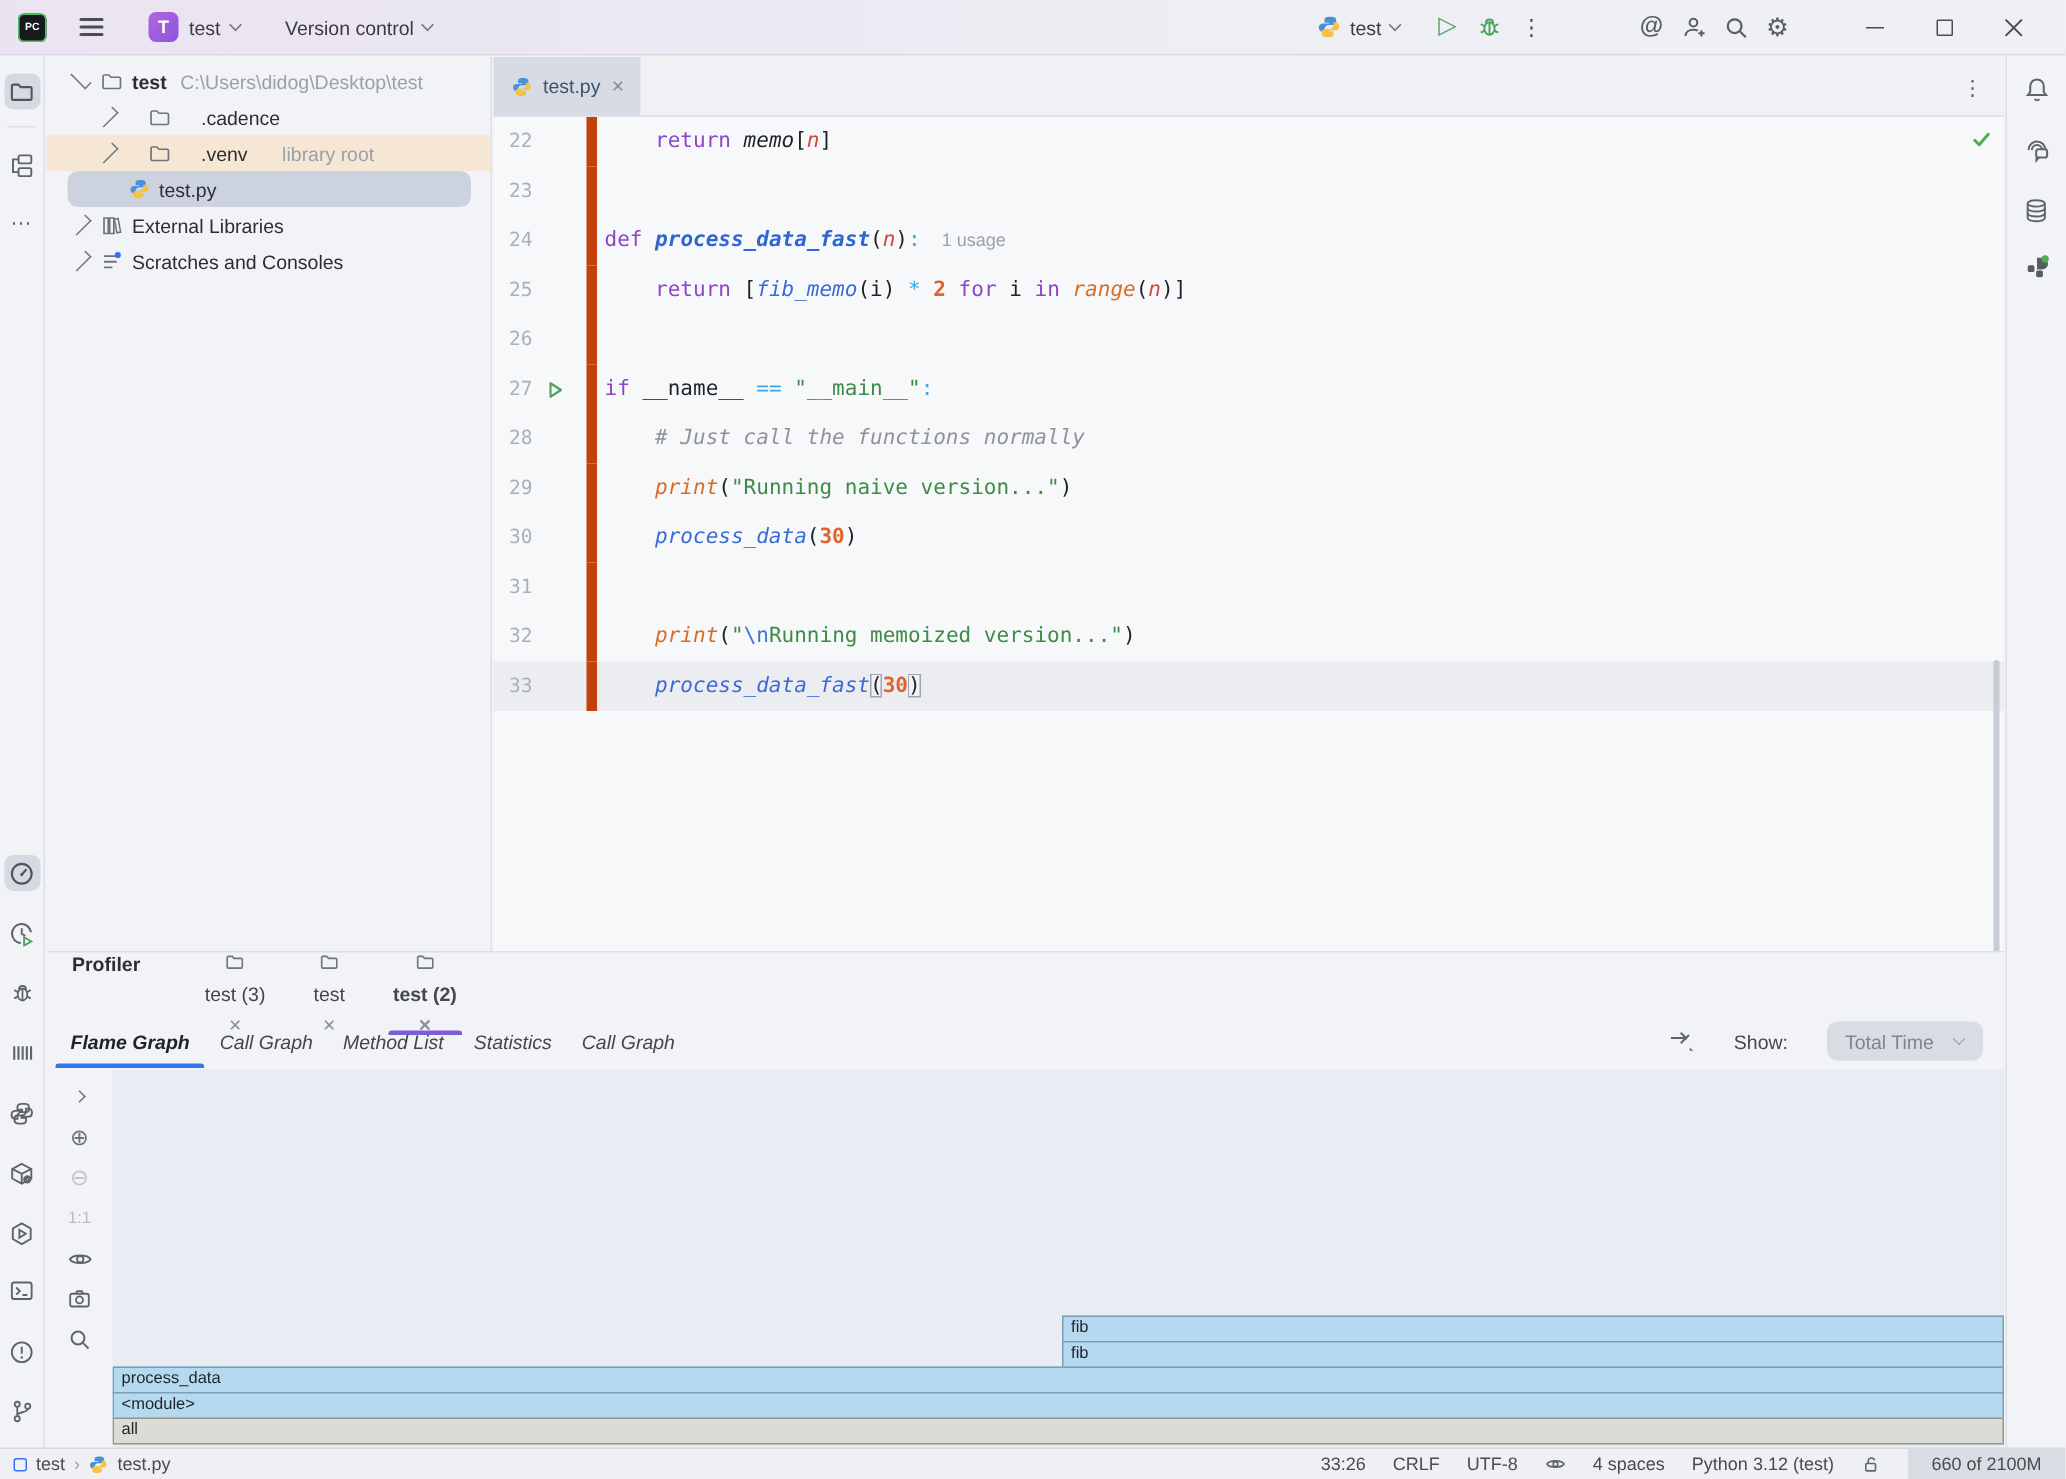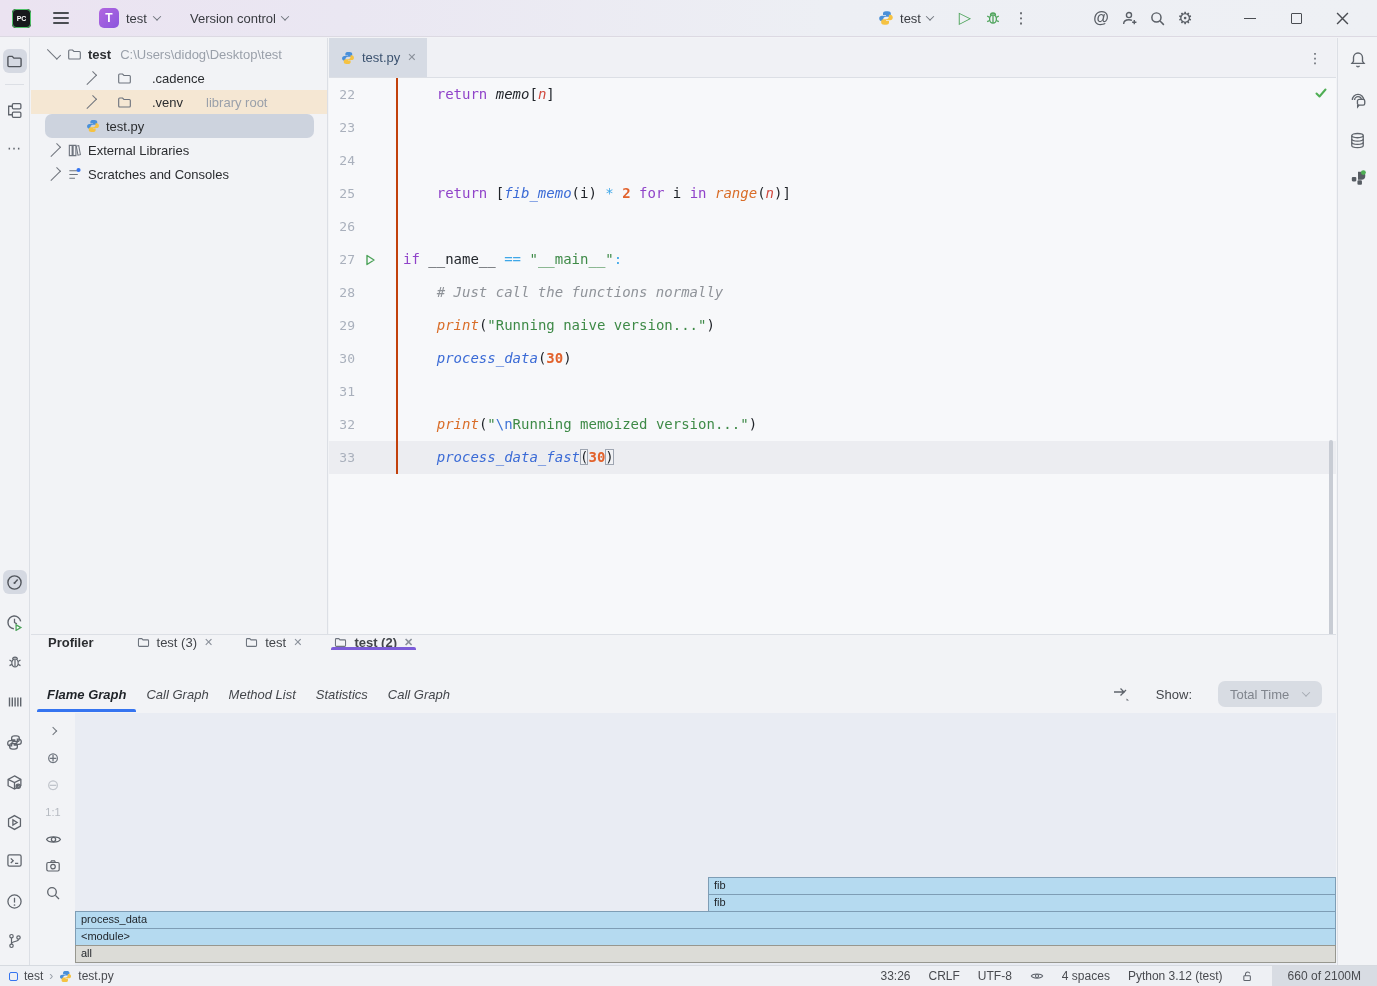--- a/index.html
+++ b/index.html
@@ -47,56 +47,56 @@
   .rail-divider { position:absolute; left:5px; right:5px; height:1px; background:#dcdfe5; }
   .more-h { font-size:14px; color:#5f646c; letter-spacing:1px; }
 
   
   .project-panel { position:absolute; left:31px; top:0; width:297px; height:596px; background:#f2f3f6; border-right:1px solid #dcdfe5; }
   .pp-header { height:40px; display:flex; align-items:center; padding-left:17px; gap:8px; font-size:13px; font-weight:bold; color:#2b2d30; }
   .tree { padding-top:4px; }
   .tree-row { height:24px; display:flex; align-items:center; font-size:13px; color:#2b2d30; gap:5px; cursor:pointer; }
   .tr-chev { width:14px; display:flex; justify-content:center; flex:none; }
   .tr-ico { width:17px; display:flex; justify-content:center; flex:none; }
-  .ind0 { padding-left:16px; } .ind1 { padding-left:52px;gap:19px; }
+  .ind0 { padding-left:16px; } .ind1 { padding-left:34px;gap:19px; }
   .row-lib { background:#f5e7d3; }
   .row-sel { background:#cdd3de; border-radius:7px; margin:0 13px 0 14px; padding-left:20px; }
   .tr-bold { font-weight:bold; }
   .tr-dim { color:#9aa0aa; margin-left:4px; }
 
   
   .editor { position:absolute; left:329px; right:41px; top:0; height:596px; background:#f7f8fa; }
   .tabbar { height:40px; background:#f0f1f5; border-bottom:1px solid #dcdfe5; display:flex; align-items:stretch; }
   .etab { display:flex; align-items:center; gap:7px; padding:0 10px 0 12px; background:#d6dbe4; font-size:13px; color:#3c5370; cursor:pointer; }
   .etab .close, .ptab .close { color:#8a909a; font-size:11px; cursor:pointer; }
   .tab-more { margin-left:auto; display:flex; align-items:center; padding:0 14px; color:#5a5f66; font-size:14px; cursor:pointer; }
   .code-scroll { position:relative; }
   .code-row { height:33px; display:flex; align-items:stretch; font-family:"DejaVu Sans Mono", monospace; font-size:14px; }
   .code-row.current { background:#ecedf1; }
-  .gutter { width:69px; flex:none; display:flex; align-items:center; border-right:2px solid #c2410c; }
+  .gutter { width:69px; flex:none; display:flex; align-items:center; border-right:7px solid #c2410c; }
   .ln { width:26px; text-align:right; color:#a9b0bc; font-size:13px; flex:none; }
   .gut-slot { width:30px; display:flex; justify-content:center; flex:none; }
   .code-text { line-height:33px; white-space:pre; padding-left:5px; color:#1f2328; }
   .tk-kw { color:#9043c9; } .tk-fn { color:#3b6bd6; font-style:italic; }
   .tk-fndecl { color:#2e66d0; font-style:italic; font-weight:bold; }
   .tk-param { color:#d1493e; font-style:italic; } .tk-num { color:#e2622c; font-weight:600; }
   .tk-str { color:#3e8a47; } .tk-esc { color:#3f74d6; } .tk-op { color:#3ea7e8; }
   .tk-cmt { color:#8f9399; font-style:italic; } .tk-it { font-style:italic; color:#1f2328; }
   .tk-builtin { color:#d96d28; font-style:italic; }
   .tk-brace { box-shadow:inset 0 0 0 1px #9fa6b2; background:#f1f2f5; }
   .inlay { font-family:"Liberation Sans",sans-serif; font-size:12px; color:#9aa1ab; margin-left:14px; font-style:normal; }
   .ed-check { position:absolute; top:8px; right:8px; }
   .ed-scrollbar { position:absolute; right:3px; top:362px; width:4px; height:232px; background:#c8ccd4; border-radius:2px; }
 
   
   .profiler { position:absolute; left:31px; right:41px; top:596px; bottom:0; background:#f2f3f6; border-top:1px solid #dcdfe5; }
   .prof-header { height:41px; display:flex; align-items:flex-start; padding-left:17px; }
   .prof-title { font-size:13px; font-weight:bold; display:flex; align-items:center; margin-right:40px; }
   .ptabs { display:flex; align-items:stretch; gap:26px; }
-  .ptab { display:flex; align-items:center; gap:7px; font-size:13px; color:#43464b; position:relative; padding:0 3px; cursor:pointer; }
+  .ptab { display:flex; align-items:center; gap:7px; font-size:13px; color:#43464b; position:relative; padding:0 3px; cursor:pointer;flex-direction:column; }
   .ptab.active { font-weight:bold; }
   .ptab.active::after { content:""; position:absolute; left:0; right:0; bottom:0; height:3px; background:#7c5cd8; border-radius:2px 2px 0 0; }
   .view-row { height:36px; display:flex; align-items:stretch; padding-left:6px; }
   .vtab { display:flex; align-items:center; padding:0 10px; font-size:13px; color:#43464b; position:relative; cursor:pointer;font-style:italic; }
   .vtab.active { font-weight:bold; color:#1f2328; }
   .vtab.active::after { content:""; position:absolute; left:0; right:0; bottom:0; height:3px; background:#3574f0; border-radius:2px 2px 0 0; }
   .view-right { margin-left:auto; display:flex; align-items:center; gap:26px; padding-right:14px; }
   .show-label { font-size:13px; color:#43464b; }
   .dd-chip { height:26px; background:#d8dce3; border-radius:7px; display:flex; align-items:center; padding:0 8px 0 12px; gap:14px; min-width:104px; cursor:default; }
   .dd-chip .val { font-size:13px; color:#80858d; }
@@ -413,20 +413,21 @@
               <span class="ln">23</span>
               <span class="gut-slot"></span>
             </div>
             <div class="code-text"></div>
           </div>
           <div class="code-row">
             <div class="gutter">
               <span class="ln">24</span>
               <span class="gut-slot"></span>
             </div>
+            <div class="code-text"><span class="tk-kw">def</span><span> </span><span class="tk-fndecl">process_data_fast</span><span>(</span><span class="tk-param">n</span><span>)</span><span class="tk-op">:</span><span class="inlay">1 usage</span></div>
           </div>
           <div class="code-row">
             <div class="gutter">
               <span class="ln">25</span>
               <span class="gut-slot"></span>
             </div>
             <div class="code-text"><span>    </span><span class="tk-kw">return</span><span> [</span><span class="tk-fn">fib_memo</span><span>(</span><span>i</span><span>) </span><span class="tk-op">*</span><span> </span><span class="tk-num">2</span><span> </span><span class="tk-kw">for</span><span> i </span><span class="tk-kw">in</span><span> </span><span class="tk-builtin">range</span><span>(</span><span class="tk-param">n</span><span>)]</span></div>
           </div>
           <div class="code-row">
             <div class="gutter">

